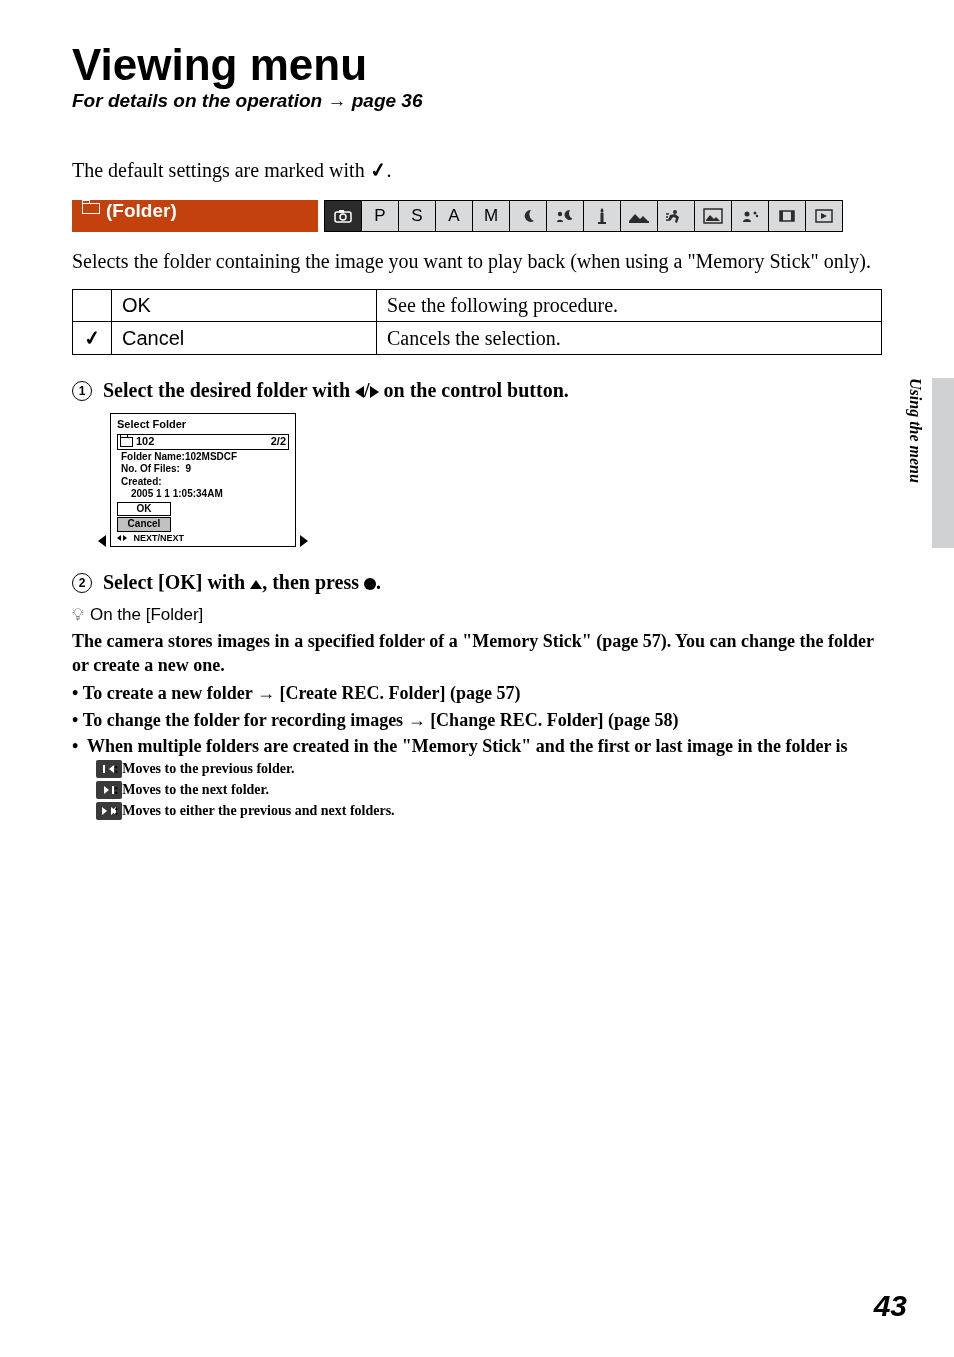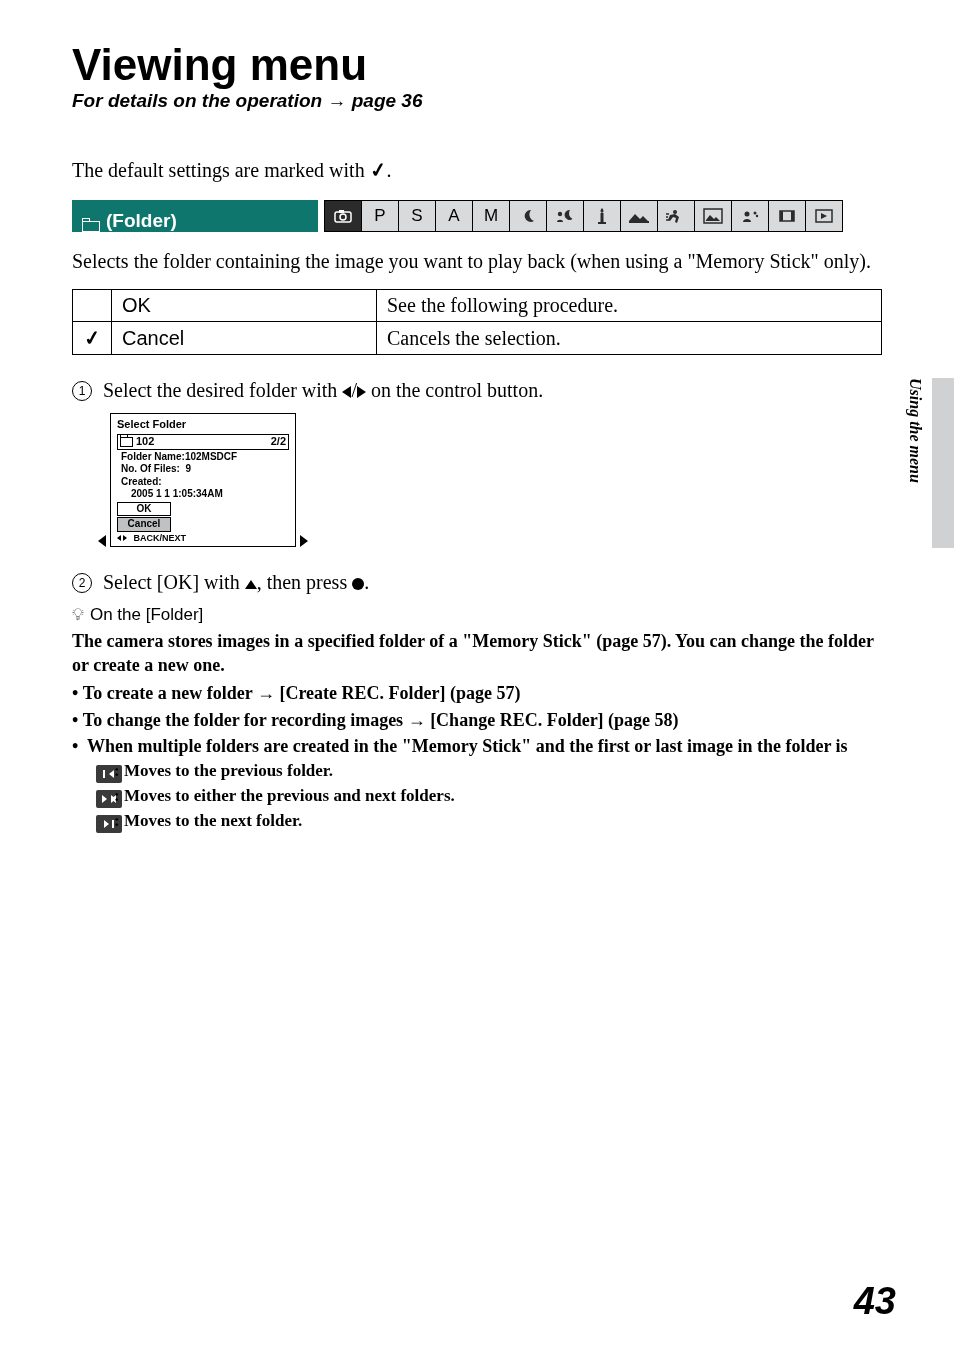--- a/index.html
+++ b/index.html
@@ -5,36 +5,36 @@
   @page { size: 954px 1357px; margin: 0; }
   html, body { margin:0; padding:0; width:954px; height:1357px; font-family: "Times New Roman", serif; background:#fff; color:#000; }
   .page { position:relative; width:954px; height:1357px; }
   .content { padding: 40px 72px 0 72px; }
   .header-row { display:flex; align-items:baseline; justify-content:space-between; margin-bottom:10px;flex-direction:column;}
   .title { font-family: Arial, Helvetica, sans-serif; font-weight:900; font-size:44px; letter-spacing:0px; }
   .subtitle { font-family: Arial, Helvetica, sans-serif; font-weight:700; font-style:italic; font-size:19px; }
   .intro { font-size:20px; margin-top:46px; margin-bottom:18px; }
   .checkmark-tilt { display:inline-block; transform:rotate(-8deg); font-weight:700; }
   .section-bar { display:flex; align-items:stretch; height:32px; margin-bottom:16px; }
-  .section-label-box { background:#0f766e; color:#fff; display:flex; align-items:flex-end; padding:0 10px; font-family: Arial, Helvetica, sans-serif; font-weight:700; font-size:19px; gap:6px; flex:0 0 226px; }
+  .section-label-box { background:#c2410c; color:#fff; display:flex; align-items:flex-start; padding:0 10px; font-family: Arial, Helvetica, sans-serif; font-weight:700; font-size:19px; gap:6px; flex:0 0 226px; }
   .folder-glyph { width:18px; height:14px; position:relative; }
   .folder-glyph::before { content:""; position:absolute; left:0; top:3px; width:18px; height:11px; border:1.5px solid #fff; box-sizing:border-box; }
   .folder-glyph::after { content:""; position:absolute; left:0; top:0; width:8px; height:4px; border:1.5px solid #fff; border-bottom:none; box-sizing:border-box; }
   .mode-strip { display:flex; align-items:stretch; margin-left:6px; border:1px solid #000; }
   .mode-cell { width:36px; display:flex; align-items:center; justify-content:center; border-right:1px solid #000; font-family: Arial, Helvetica, sans-serif; font-size:17px; background:#d9dadb; }
   .mode-cell:last-child { border-right:none; }
   .mode-cell.dark { background:#2b2b2b; color:#fff; }
   .mode-cell svg { display:block; }
   .section-desc { font-size:20px; margin:10px 0 14px 0; line-height:1.35; }
   table.options { width:100%; border-collapse:collapse; margin-bottom:20px; }
   table.options td { border:1px solid #000; padding:4px 10px; font-size:20px; vertical-align:middle; }
   table.options td.icon-cell { width:30px; text-align:center; padding:4px 4px; }
   table.options td.name-cell { width:244px; font-family: Arial, Helvetica, sans-serif; }
   .circled { display:inline-flex; width:18px; height:18px; border:1.2px solid #000; border-radius:50%; align-items:center; justify-content:center; font-size:12px; font-family: Arial, Helvetica, sans-serif; margin-right:6px; position:relative; top:-2px;}
-  .step-line { font-size:20px; margin:24px 0 10px 0; }
+  .step-line { font-size:20px; margin:24px 0 10px 0;font-weight:bold; }
   .tri-left, .tri-right, .tri-up { display:inline-block; width:0; height:0; vertical-align:middle; }
   .tri-left { border-top:6px solid transparent; border-bottom:6px solid transparent; border-right:9px solid #000; }
   .tri-right { border-top:6px solid transparent; border-bottom:6px solid transparent; border-left:9px solid #000; }
   .tri-up { border-left:6px solid transparent; border-right:6px solid transparent; border-bottom:9px solid #000; }
   .dot { display:inline-block; width:12px; height:12px; background:#000; border-radius:50%; vertical-align:middle; }
   
   .lcd-wrap { display:flex; align-items:flex-end; gap:4px; margin:6px 0 24px 26px; }
   .lcd-arrow { width:0; height:0; }
   .lcd-arrow.left { border-top:6px solid transparent; border-bottom:6px solid transparent; border-right:8px solid #000; }
   .lcd-arrow.right { border-top:6px solid transparent; border-bottom:6px solid transparent; border-left:8px solid #000; }
@@ -50,28 +50,28 @@
   .lcd-foot { font-size:9px; margin-top:1px; display:flex; align-items:center; gap:2px;}
   .lcd-foot .mini-tri-l { width:0;height:0;border-top:3px solid transparent;border-bottom:3px solid transparent;border-right:4px solid #000;}
   .lcd-foot .mini-tri-r { width:0;height:0;border-top:3px solid transparent;border-bottom:3px solid transparent;border-left:4px solid #000;}
   
   .tip-head { font-family: Arial, Helvetica, sans-serif; font-size:17px; margin:6px 0 4px 0; display:flex; align-items:center; gap:6px;}
   .bulb { font-size:17px; }
   .tip-body { font-size:18px; line-height:1.35;font-weight:bold; }
   .tip-body ul { list-style:none; padding-left:0; margin:4px 0; }
   .tip-body li { text-indent:-12px; padding-left:12px; margin:2px 0;}
   .tip-body li::before { content:"\2022\00a0"; }
-  .ind-line { display:flex; align-items:flex-end; gap:4px; margin:2px 0 2px 12px; font-size:17px;}
+  .ind-line { display:flex; align-items:flex-start; gap:4px; margin:2px 0 2px 12px; font-size:14px;}
   .ind-icon { width:26px; height:18px; background:#3a3a3a; border-radius:2px; display:flex; align-items:center; justify-content:center; }
   .ind-icon svg { display:block; }
   .long-arrow { font-family: Arial, Helvetica, sans-serif; }
   
   .side-tab { position:absolute; right:0; top:378px; width:22px; height:170px; background:#d0d1d2; }
   .side-text { position:absolute; right:30px; top:378px; font-family: "Times New Roman", serif; font-style:italic; font-weight:700; font-size:16px; writing-mode:vertical-rl; }
-  .page-num { position:absolute; right:58px; bottom:34px; font-family: Arial, Helvetica, sans-serif; font-style:italic; font-weight:900; font-size:38px; }
+  .page-num { position:absolute; right:47px; bottom:34px; font-family: Arial, Helvetica, sans-serif; font-style:italic; font-weight:900; font-size:30px; }
   .sub-indent { padding-left:12px; }
 </style>
 </head>
 <body>
 
 <div class="page">
   <div class="side-tab"></div>
   <div class="side-text">Using the menu</div>
 
   <div class="content">
@@ -198,21 +198,21 @@
             </span>
           <span>2/2</span>
         </div>
         <div class="lcd-info"><span>Folder Name:</span><span>102MSDCF</span></div>
         <div class="lcd-info"><span>No. Of Files:</span>&nbsp;&nbsp;<span>9</span></div>
         <div class="lcd-info">Created:</div>
         <div class="lcd-info" style="padding-left:14px">2005   1   1   1:05:34AM</div>
         <div class="lcd-btn">OK</div>
         <div class="lcd-btn sel">Cancel</div>
         <div class="lcd-foot">
-          <span class="mini-tri-l"></span><span class="mini-tri-r"></span>&nbsp;<span>BACK/NEXT</span>
+          <span class="mini-tri-l"></span><span class="mini-tri-r"></span>&nbsp;<span>NEXT/NEXT</span>
         </div>
       </div>
       <div class="lcd-arrow right"></div>
     </div>
 
     <div class="step-line">
       <span class="circled">2</span>
       <span>Select [OK] with </span><span class="tri-up"></span><span>, then press </span><span class="dot"></span><span>.</span>
     </div>
 
@@ -231,36 +231,36 @@
             <span class="ind-icon">
               <svg width="18" height="12">
                   <path d="M9 6l5-4v8z" fill="#fff"></path>
                   <rect x="3" y="2" width="2" height="8" fill="#fff"></rect>
                 </svg>
             </span>
             <span>: Moves to the previous folder.</span>
           </div>
           <div class="ind-line">
             <span class="ind-icon">
+              <svg width="18" height="12">
+                  <path d="M4 2v8l5-4z" fill="#fff"></path>
+                  <rect x="12" y="2" width="2" height="8" fill="#fff"></rect>
+                </svg>
+            </span>
+            <span>: Moves to the next folder.</span>
+          </div>
+          <div class="ind-line">
+            <span class="ind-icon">
               <svg width="20" height="12">
                   <path d="M8 6l-5 4V2z" fill="#fff"></path>
                   <path d="M12 6l5-4v8z" fill="#fff" transform="translate(0,0)"></path>
                   <path d="M12 2v8l5-4z" fill="#fff"></path>
                 </svg>
             </span>
             <span>: Moves to either the previous and next folders.</span>
           </div>
-          <div class="ind-line">
-            <span class="ind-icon">
-              <svg width="18" height="12">
-                  <path d="M4 2v8l5-4z" fill="#fff"></path>
-                  <rect x="12" y="2" width="2" height="8" fill="#fff"></rect>
-                </svg>
-            </span>
-            <span>: Moves to the next folder.</span>
-          </div>
         </li>
       </ul>
     </div>
   </div>
 
   <div class="page-num">43</div>
 </div>
 
 </body></html>

